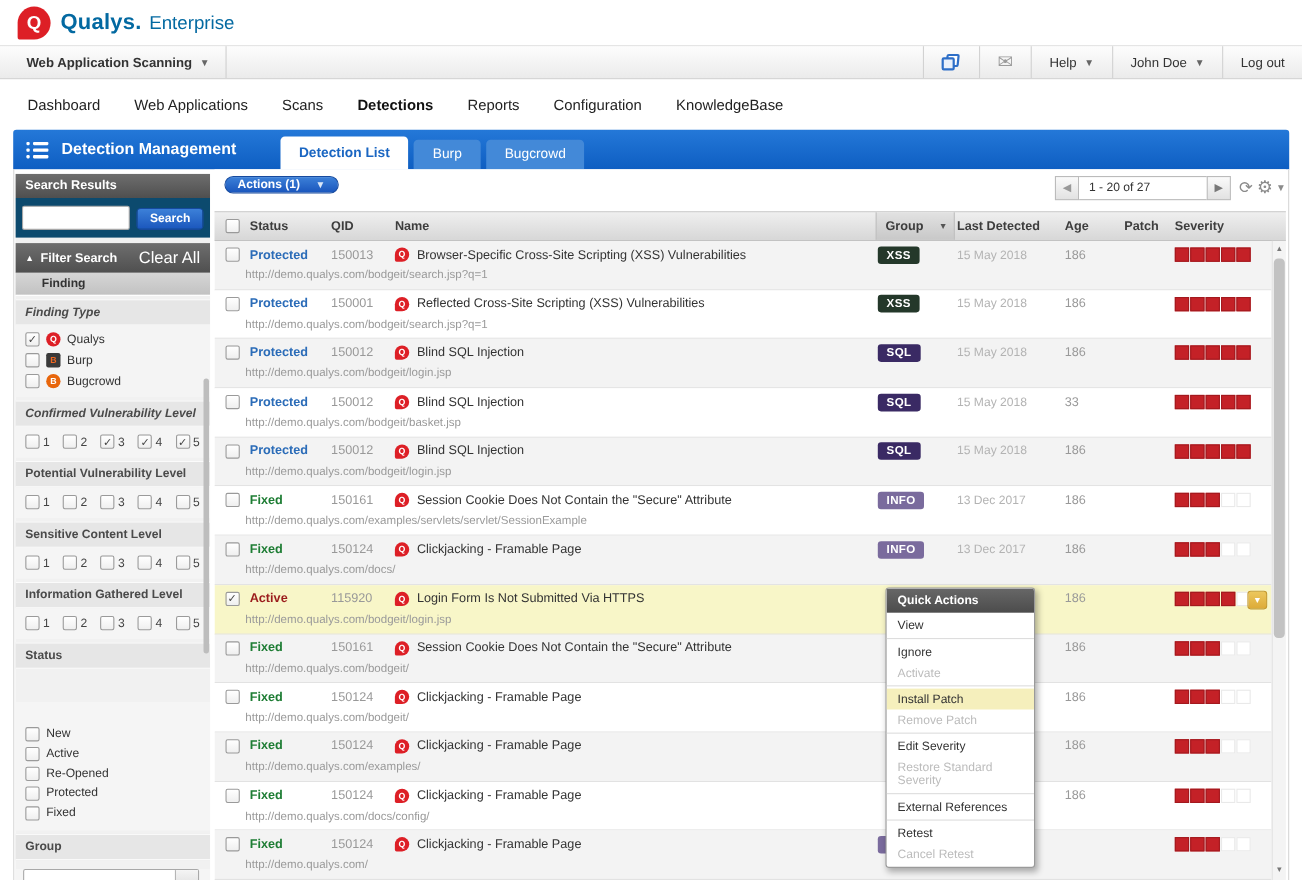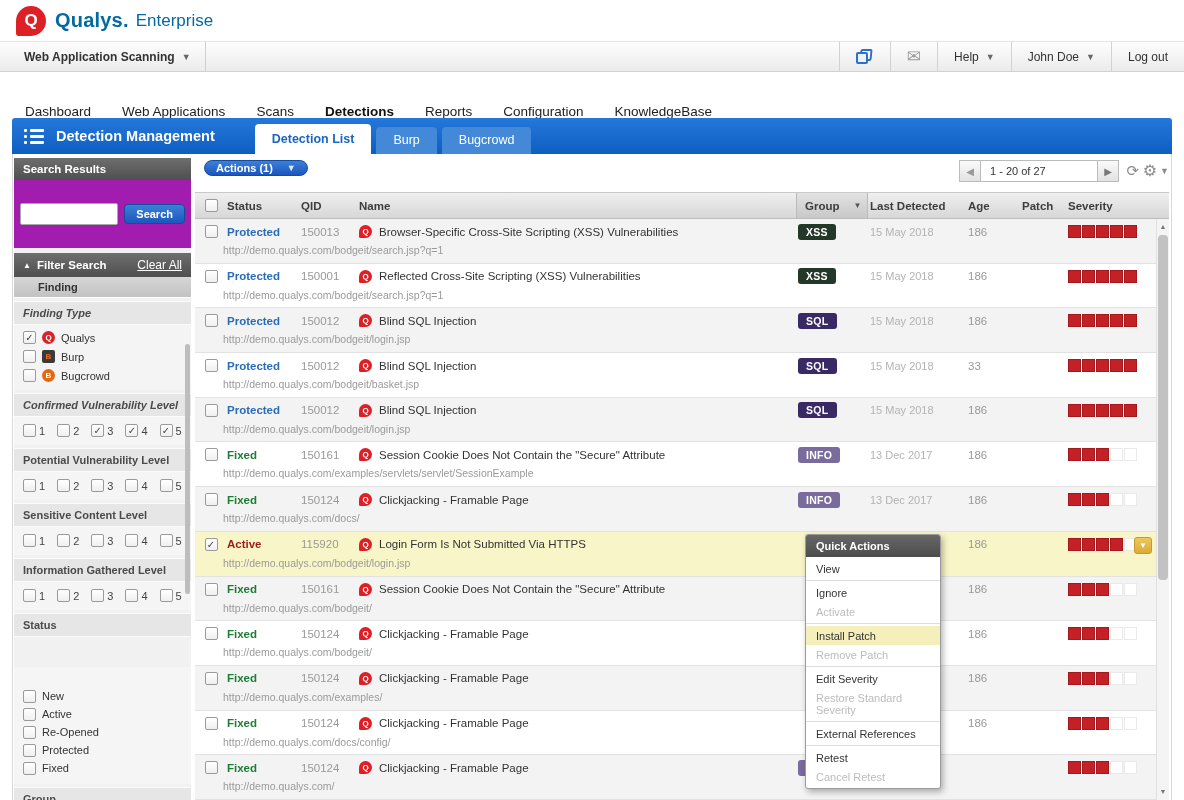--- a/index.html
+++ b/index.html
@@ -19,21 +19,21 @@
   .caret { font-size:9px; color:#666; margin-left:7px; }
   .tb2-spacer { flex:1; }
   .tb2-cell { display:flex; align-items:center; justify-content:center; padding:0 16px; border-left:1px solid #d2d2d2; color:#333; }
   .icon-apps { position:relative; width:18px; height:16px; }
   .icon-apps i { position:absolute; display:block; width:12px; height:12px; border:2px solid #2e6fc8; background:#fff; border-radius:2px; }
   .icon-apps i:first-child { left:4px; top:0; transform:skewX(-6deg); }
   .icon-apps i:last-child { left:0; top:3px; background:#eaf1fb; }
   .icon-mail { font-size:17px; color:#9b9b9b; line-height:1; }
 
   
-  .navbar { position:absolute; top:73px; left:0; width:100%; height:45px; background:#fff; display:flex; align-items:center; padding-left:25px; gap:31px; font-size:13.5px; color:#222;margin-top:16px; }
+  .navbar { position:absolute; top:73px; left:0; width:100%; height:45px; background:#fff; display:flex; align-items:center; padding-left:25px; gap:31px; font-size:13.5px; color:#222; }
   .nav-item { cursor:pointer; }
   .nav-item.active { font-weight:bold; color:#111; }
 
   
   .module { position:absolute; left:12px; top:118px; width:1160px; height:682px; }
   .bluebar { position:absolute; top:0; left:0; width:100%; height:36px; background:linear-gradient(#2478d8,#0e5ec2); border-radius:3px 3px 0 0; display:flex; align-items:flex-end; }
   .list-icon { width:20px; height:15px; margin:0 12px 10px 12px; display:flex; flex-direction:column; justify-content:space-between; }
   .list-icon i { display:flex; align-items:center; height:3px; }
   .list-icon i::before { content:""; width:3px; height:3px; background:#fff; margin-right:3px; border-radius:1px; }
   .list-icon i::after { content:""; flex:1; height:3px; background:#fff; border-radius:1px; }
@@ -41,22 +41,22 @@
   .tabs { display:flex; align-items:flex-end; gap:5px; }
   .tab { background:#4389d8; color:#fff; font-size:12.5px; padding:0 17px; height:27px; line-height:27px; border-radius:4px 4px 0 0; cursor:pointer; }
   .tab.active { background:#fff; color:#1a66c2; font-weight:bold; height:30px; line-height:30px; }
 
   .content { position:absolute; top:36px; left:0; right:0; bottom:0; background:#fff; border-left:1px solid #d8d8d8; border-right:1px solid #d8d8d8; }
 
   
   .sidebar { position:absolute; left:1px; top:4px; width:177px; bottom:0; background:#f1f1f1; font-size:11px; overflow:hidden; }
   .side-dark { background:linear-gradient(#6e6e6e,#4f4f4f); color:#fff; font-weight:bold; font-size:11.5px; padding:5px 9px; display:flex; align-items:center; }
   .side-dark .tri { font-size:8px; margin-right:6px; }
-  .clear-all { margin-left:auto; font-weight:normal; font-size:12px; color:#fff; text-decoration:underline; cursor:pointer; }
-  .search-row { background:#a21caf; padding:23px 6px; display:flex; gap:6px; align-items:center; }
+  .clear-all { margin-left:auto; font-weight:normal; font-size:15px; color:#fff; cursor:pointer; }
+  .search-row { background:#0c4a6e; padding:7px 6px; display:flex; gap:6px; align-items:flex-end; }
   .search-input { width:100px; height:22px; border:1px solid #a8a8a8; background:#fff; border-radius:2px; }
   .btn-search { background:linear-gradient(#3c80d8,#1b57bd); border:1px solid #164a9e; color:#fff; font-weight:bold; font-size:11px; padding:3px 11px; border-radius:4px; cursor:pointer; }
   .side-sub { background:linear-gradient(#d6d6d6,#c2c2c2); color:#333; font-weight:bold; padding:4px 9px 4px 24px; border-bottom:1px solid #fff; }
   .side-label { background:#e6e6e6; color:#4a4a4a; font-weight:bold; padding:5px 9px; border-top:1px solid #fbfbfb; border-bottom:1px solid #fbfbfb; margin-top:3px; }
   .side-label.em { font-style:italic; }
   .cbx { width:13px; height:13px; border:1px solid #9a9a9a; background:linear-gradient(#fff,#efefef); border-radius:2px; display:inline-flex; align-items:center; justify-content:center; font-size:10px; color:#444; flex:none; cursor:pointer; }
   .cbx.checked::after { content:"✓"; }
   .ft-row { display:flex; align-items:center; gap:6px; padding:3px 9px; background:#f4f4f4; }
   .ficon { width:13px; height:13px; border-radius:50%; display:inline-flex; align-items:center; justify-content:center; font-size:8px; font-weight:bold; color:#fff; flex:none; }
   .ficon.qualys { background:#dd1f26; }

